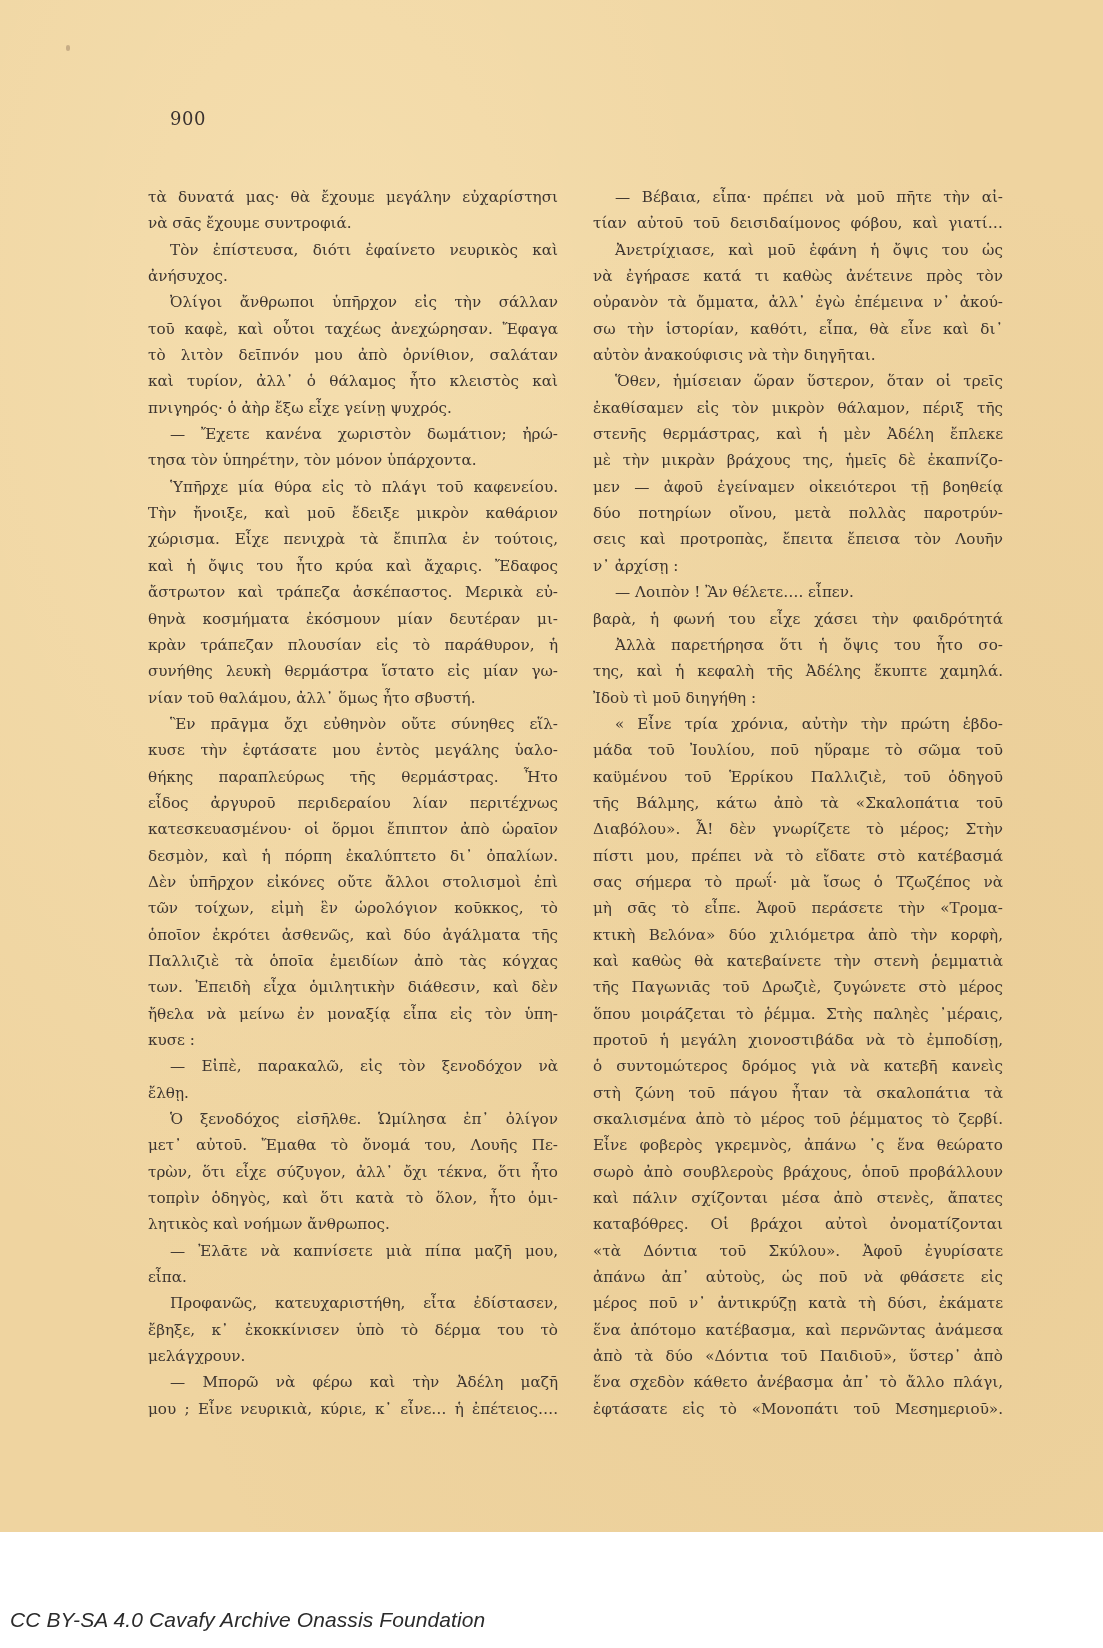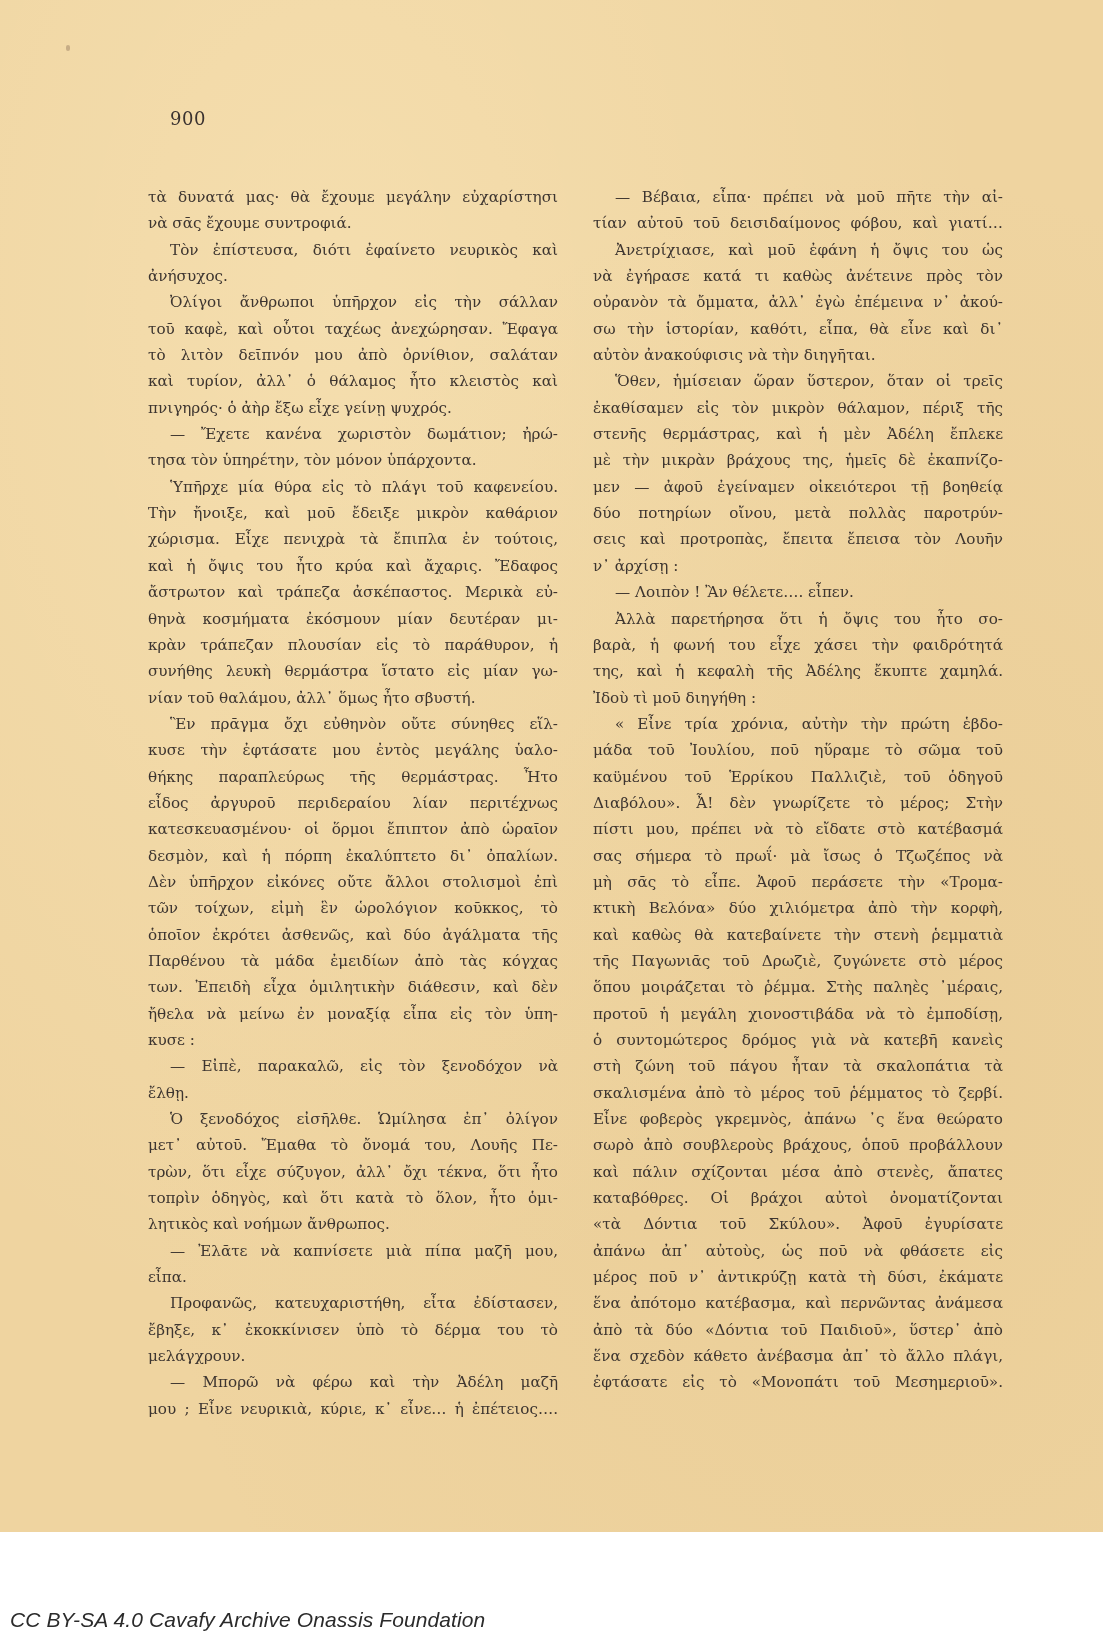--- a/index.html
+++ b/index.html
@@ -98,21 +98,21 @@
       <span class="line last">νίαν τοῦ θαλάμου, ἀλλ᾽ ὅμως ἦτο σβυστή.</span>
       <span class="line indent">Ἓν πρᾶγμα ὄχι εὐθηνὸν οὔτε σύνηθες εἵλ-</span>
       <span class="line">κυσε τὴν ἐφτάσατε μου ἐντὸς μεγάλης ὑαλο-</span>
       <span class="line">θήκης παραπλεύρως τῆς θερμάστρας. Ἦτο</span>
       <span class="line">εἶδος ἀργυροῦ περιδεραίου λίαν περιτέχνως</span>
       <span class="line">κατεσκευασμένου· οἱ ὅρμοι ἔπιπτον ἀπὸ ὡραῖον</span>
       <span class="line">δεσμὸν, καὶ ἡ πόρπη ἐκαλύπτετο δι᾽ ὀπαλίων.</span>
       <span class="line">Δὲν ὑπῆρχον εἰκόνες οὔτε ἄλλοι στολισμοὶ ἐπὶ</span>
       <span class="line">τῶν τοίχων, εἰμὴ ἓν ὡρολόγιον κοῦκκος, τὸ</span>
       <span class="line">ὁποῖον ἐκρότει ἀσθενῶς, καὶ δύο ἀγάλματα τῆς</span>
-      <span class="line">Παρθένου τὰ μάδα ἐμειδίων ἀπὸ τὰς κόγχας</span>
+      <span class="line">Παλλιζιὲ τὰ ὁποῖα ἐμειδίων ἀπὸ τὰς κόγχας</span>
       <span class="line">των. Ἐπειδὴ εἶχα ὁμιλητικὴν διάθεσιν, καὶ δὲν</span>
       <span class="line">ἤθελα νὰ μείνω ἐν μοναξίᾳ εἶπα εἰς τὸν ὑπη-</span>
       <span class="line last">κυσε :</span>
       <span class="line indent">— Εἰπὲ, παρακαλῶ, εἰς τὸν ξενοδόχον νὰ</span>
       <span class="line last">ἔλθῃ.</span>
       <span class="line indent">Ὁ ξενοδόχος εἰσῆλθε. Ὡμίλησα ἐπ᾽ ὀλίγον</span>
       <span class="line">μετ᾽ αὐτοῦ. Ἔμαθα τὸ ὄνομά του, Λουῆς Πε-</span>
       <span class="line">τρὼν, ὅτι εἶχε σύζυγον, ἀλλ᾽ ὄχι τέκνα, ὅτι ἦτο</span>
       <span class="line">τοπρὶν ὁδηγὸς, καὶ ὅτι κατὰ τὸ ὅλον, ἦτο ὁμι-</span>
       <span class="line last">λητικὸς καὶ νοήμων ἄνθρωπος.</span>
@@ -134,27 +134,28 @@
       <span class="line last">αὐτὸν ἀνακούφισις νὰ τὴν διηγῆται.</span>
       <span class="line indent">Ὅθεν, ἡμίσειαν ὥραν ὕστερον, ὅταν οἱ τρεῖς</span>
       <span class="line">ἐκαθίσαμεν εἰς τὸν μικρὸν θάλαμον, πέριξ τῆς</span>
       <span class="line">στενῆς θερμάστρας, καὶ ἡ μὲν Ἀδέλη ἔπλεκε</span>
       <span class="line">μὲ τὴν μικρὰν βράχους της, ἡμεῖς δὲ ἐκαπνίζο-</span>
       <span class="line">μεν — ἀφοῦ ἐγείναμεν οἰκειότεροι τῇ βοηθείᾳ</span>
       <span class="line">δύο ποτηρίων οἴνου, μετὰ πολλὰς παροτρύν-</span>
       <span class="line">σεις καὶ προτροπὰς, ἔπειτα ἔπεισα τὸν Λουῆν</span>
       <span class="line last">ν᾽ ἀρχίσῃ :</span>
       <span class="line indent last">— Λοιπὸν ! Ἂν θέλετε…. εἶπεν.</span>
+      <span class="line">βαρὰ, ἡ φωνή του εἶχε χάσει τὴν φαιδρότητά</span>
       <span class="line indent">Ἀλλὰ παρετήρησα ὅτι ἡ ὄψις του ἦτο σο-</span>
-      <span class="line">βαρὰ, ἡ φωνή του εἶχε χάσει τὴν φαιδρότητά</span>
       <span class="line">της, καὶ ἡ κεφαλὴ τῆς Ἀδέλης ἔκυπτε χαμηλά.</span>
       <span class="line last">Ἰδοὺ τὶ μοῦ διηγήθη :</span>
       <span class="line indent">« Εἶνε τρία χρόνια, αὐτὴν τὴν πρώτη ἑβδο-</span>
       <span class="line">μάδα τοῦ Ἰουλίου, ποῦ ηὕραμε τὸ σῶμα τοῦ</span>
       <span class="line">καϋμένου τοῦ Ἑρρίκου Παλλιζιὲ, τοῦ ὁδηγοῦ</span>
+      <span class="line">τῆς Βάλμης, κάτω ἀπὸ τὰ «Σκαλοπάτια τοῦ</span>
       <span class="line">Διαβόλου». Ἆ! δὲν γνωρίζετε τὸ μέρος; Στὴν</span>
       <span class="line">πίστι μου, πρέπει νὰ τὸ εἴδατε στὸ κατέβασμά</span>
       <span class="line">σας σήμερα τὸ πρωΐ· μὰ ἴσως ὁ Τζωζέπος νὰ</span>
       <span class="line">μὴ σᾶς τὸ εἶπε. Ἀφοῦ περάσετε τὴν «Τρομα-</span>
       <span class="line">κτικὴ Βελόνα» δύο χιλιόμετρα ἀπὸ τὴν κορφὴ,</span>
       <span class="line">καὶ καθὼς θὰ κατεβαίνετε τὴν στενὴ ῥεμματιὰ</span>
       <span class="line">τῆς Παγωνιᾶς τοῦ Δρωζιὲ, ζυγώνετε στὸ μέρος</span>
       <span class="line">ὅπου μοιράζεται τὸ ῥέμμα. Στὴς παληὲς ᾽μέραις,</span>
       <span class="line">προτοῦ ἡ μεγάλη χιονοστιβάδα νὰ τὸ ἐμποδίσῃ,</span>
       <span class="line">ὁ συντομώτερος δρόμος γιὰ νὰ κατεβῆ κανεὶς</span>

